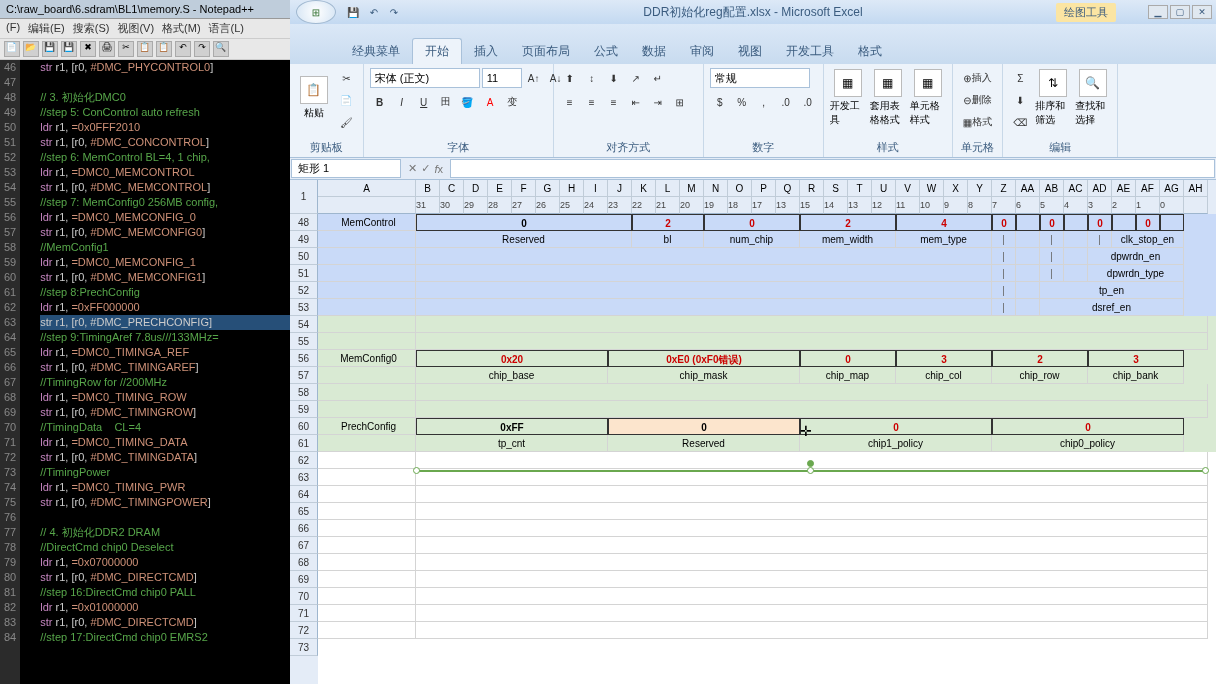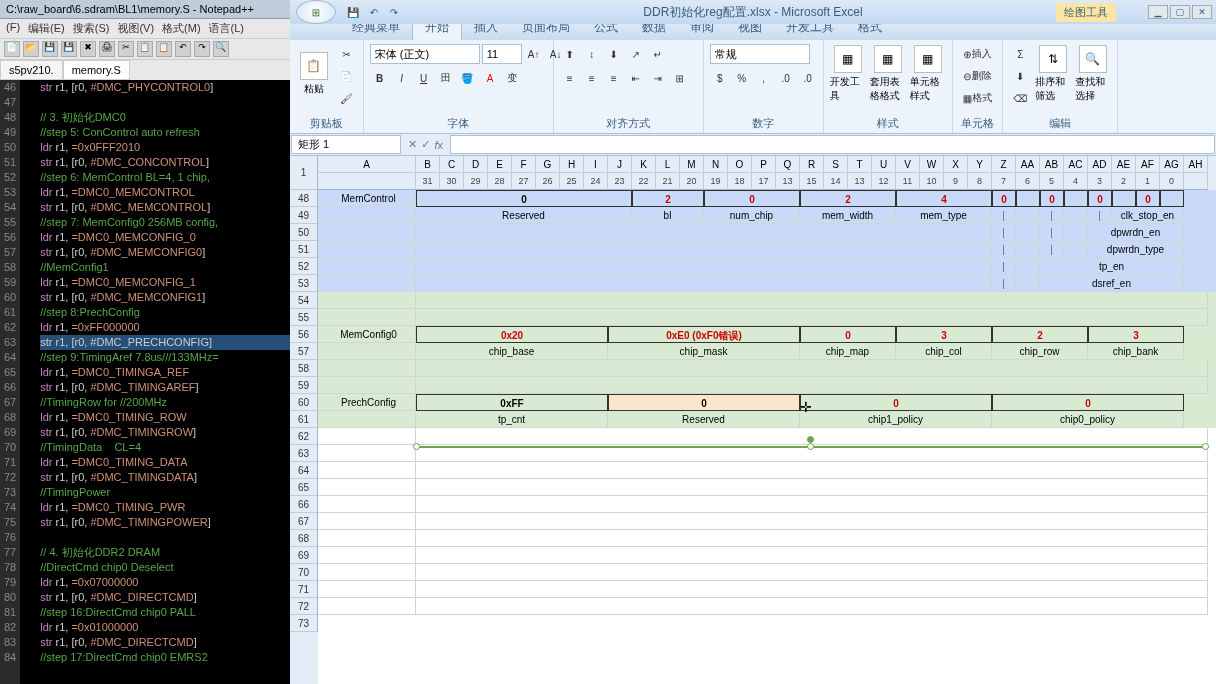--- a/index.html
+++ b/index.html
@@ -27,21 +27,21 @@
 .excel { flex: 1; height: 100%; display: flex; flex-direction: column; background: #cfe2f3; }
 .excel-title { background: linear-gradient(#dde9f7,#c3d9f1); height: 24px; display: flex; align-items: center; font-size: 12px; color: #3b5c7f; position: relative; }
 .excel-title .office-btn { width: 40px; height: 24px; background: radial-gradient(circle,#fff,#d4e4f4); border-radius: 50%; margin: 0 6px; border: 1px solid #a0b8d0; display: flex; align-items: center; justify-content: center; font-size: 10px; color: #2a6b2a; }
 .excel-title .qat { display: flex; gap: 4px; margin-left: 4px; }
 .excel-title .qat span { width: 16px; height: 16px; display: inline-flex; align-items: center; justify-content: center; font-size: 10px; }
 .excel-title .center { position: absolute; left: 50%; transform: translateX(-50%); }
 .excel-title .drawtools { position: absolute; right: 100px; background: #fbe5a3; padding: 2px 8px; border-radius: 2px; font-size: 11px; }
 .excel-title .winbtns { position: absolute; right: 4px; display: flex; gap: 2px; }
 .excel-title .winbtns span { width: 20px; height: 14px; background: #e0e8f0; border: 1px solid #aaa; font-size: 9px; text-align: center; line-height: 12px; }
 
-.ribbon-tabs { background: linear-gradient(#dbe8f7,#c8dbef); height: 16px; display: flex; align-items: flex-end; font-size: 12px; padding-left: 50px; }
+.ribbon-tabs { background: linear-gradient(#dbe8f7,#c8dbef); height: 40px; display: flex; align-items: flex-end; font-size: 12px; padding-left: 50px; }
 .ribbon-tab { padding: 4px 12px; color: #3b5c7f; cursor: pointer; }
 .ribbon-tab.active { background: #edf3fa; border: 1px solid #a9c1da; border-bottom: none; border-radius: 3px 3px 0 0; }
 
 .ribbon { background: #edf3fa; height: 94px; display: flex; border-bottom: 1px solid #a9c1da; font-size: 11px; }
 .ribbon-group { border-right: 1px solid #c8d8e8; padding: 4px 6px 2px; display: flex; flex-direction: column; justify-content: space-between; }
 .ribbon-group .label { text-align: center; color: #3b5c7f; font-size: 11px; margin-top: 2px; }
 .rg-content { display: flex; gap: 4px; flex: 1; }
 .rg-col { display: flex; flex-direction: column; gap: 2px; }
 .rg-btn { min-width: 20px; height: 20px; border: 1px solid transparent; display: flex; align-items: center; justify-content: center; font-size: 10px; color: #333; padding: 0 3px; }
 .big-btn { width: 36px; height: 60px; display: flex; flex-direction: column; align-items: center; justify-content: center; font-size: 10px; }
@@ -54,21 +54,21 @@
 .fx-icons { display: flex; align-items: center; padding: 0 6px; gap: 4px; color: #777; font-size: 11px; }
 .formula-bar { flex: 1; border: 1px solid #a9c1da; background: #fff; margin: 1px; }
 
 .sheet-area { flex: 1; display: flex; background: #fff; overflow: hidden; position: relative; }
 .row-headers { width: 28px; background: #e4ecf7; }
 .row-header { height: 17px; border-bottom: 1px solid #c0ccd8; border-right: 1px solid #9eb6ce; font-size: 10px; text-align: center; color: #333; line-height: 17px; }
 .grid { flex: 1; position: relative; }
 .col-headers { display: flex; height: 34px; background: #e4ecf7; }
 .col-group { display: flex; flex-direction: column; }
 .col-header-top { height: 17px; border-bottom: 1px solid #c0ccd8; border-right: 1px solid #c0ccd8; font-size: 10px; text-align: center; line-height: 17px; }
-.col-header-num { height: 17px; border-bottom: 1px solid #9eb6ce; border-right: 1px solid #c0ccd8; font-size: 9px; text-align: center; line-height: 17px; color: #444; }
+.col-header-num { height: 17px; border-bottom: 1px solid #9eb6ce; border-right: 1px solid #c0ccd8; font-size: 9px; line-height: 17px; color: #444; }
 .col-A { width: 98px; }
 .col-n { width: 24px; }
 
 .cells { position: relative; }
 .cell-row { height: 17px; display: flex; }
 .cell { border-right: 1px solid #d4d4d4; border-bottom: 1px solid #d4d4d4; font-size: 10px; line-height: 17px; text-align: center; overflow: hidden; white-space: nowrap; }
 .cell.A { width: 98px; text-align: center; padding-left: 4px; font-weight: normal; }
 
 .blue-bg { background: #c9daf8; }
 .green-bg { background: #d9ead3; }
@@ -102,24 +102,20 @@
     <span>💾</span>
     <span>💾</span>
     <span>✖</span>
     <span>🖨</span>
     <span>✂</span>
     <span>📋</span>
     <span>📋</span>
     <span>↶</span>
     <span>↷</span>
     <span>🔍</span>
-  </div>
-  <div class="npp-tabs">
-    <div class="npp-tab">s5pv210.</div>
-    <div class="npp-tab active">memory.S</div>
   </div>
   <div class="npp-code">
     <div class="npp-gutter" id="npp-gutter">
         <div class="npp-line">46</div>
         <div class="npp-line">47</div>
         <div class="npp-line">48</div>
         <div class="npp-line">49</div>
         <div class="npp-line">50</div>
         <div class="npp-line">51</div>
         <div class="npp-line">52</div>

